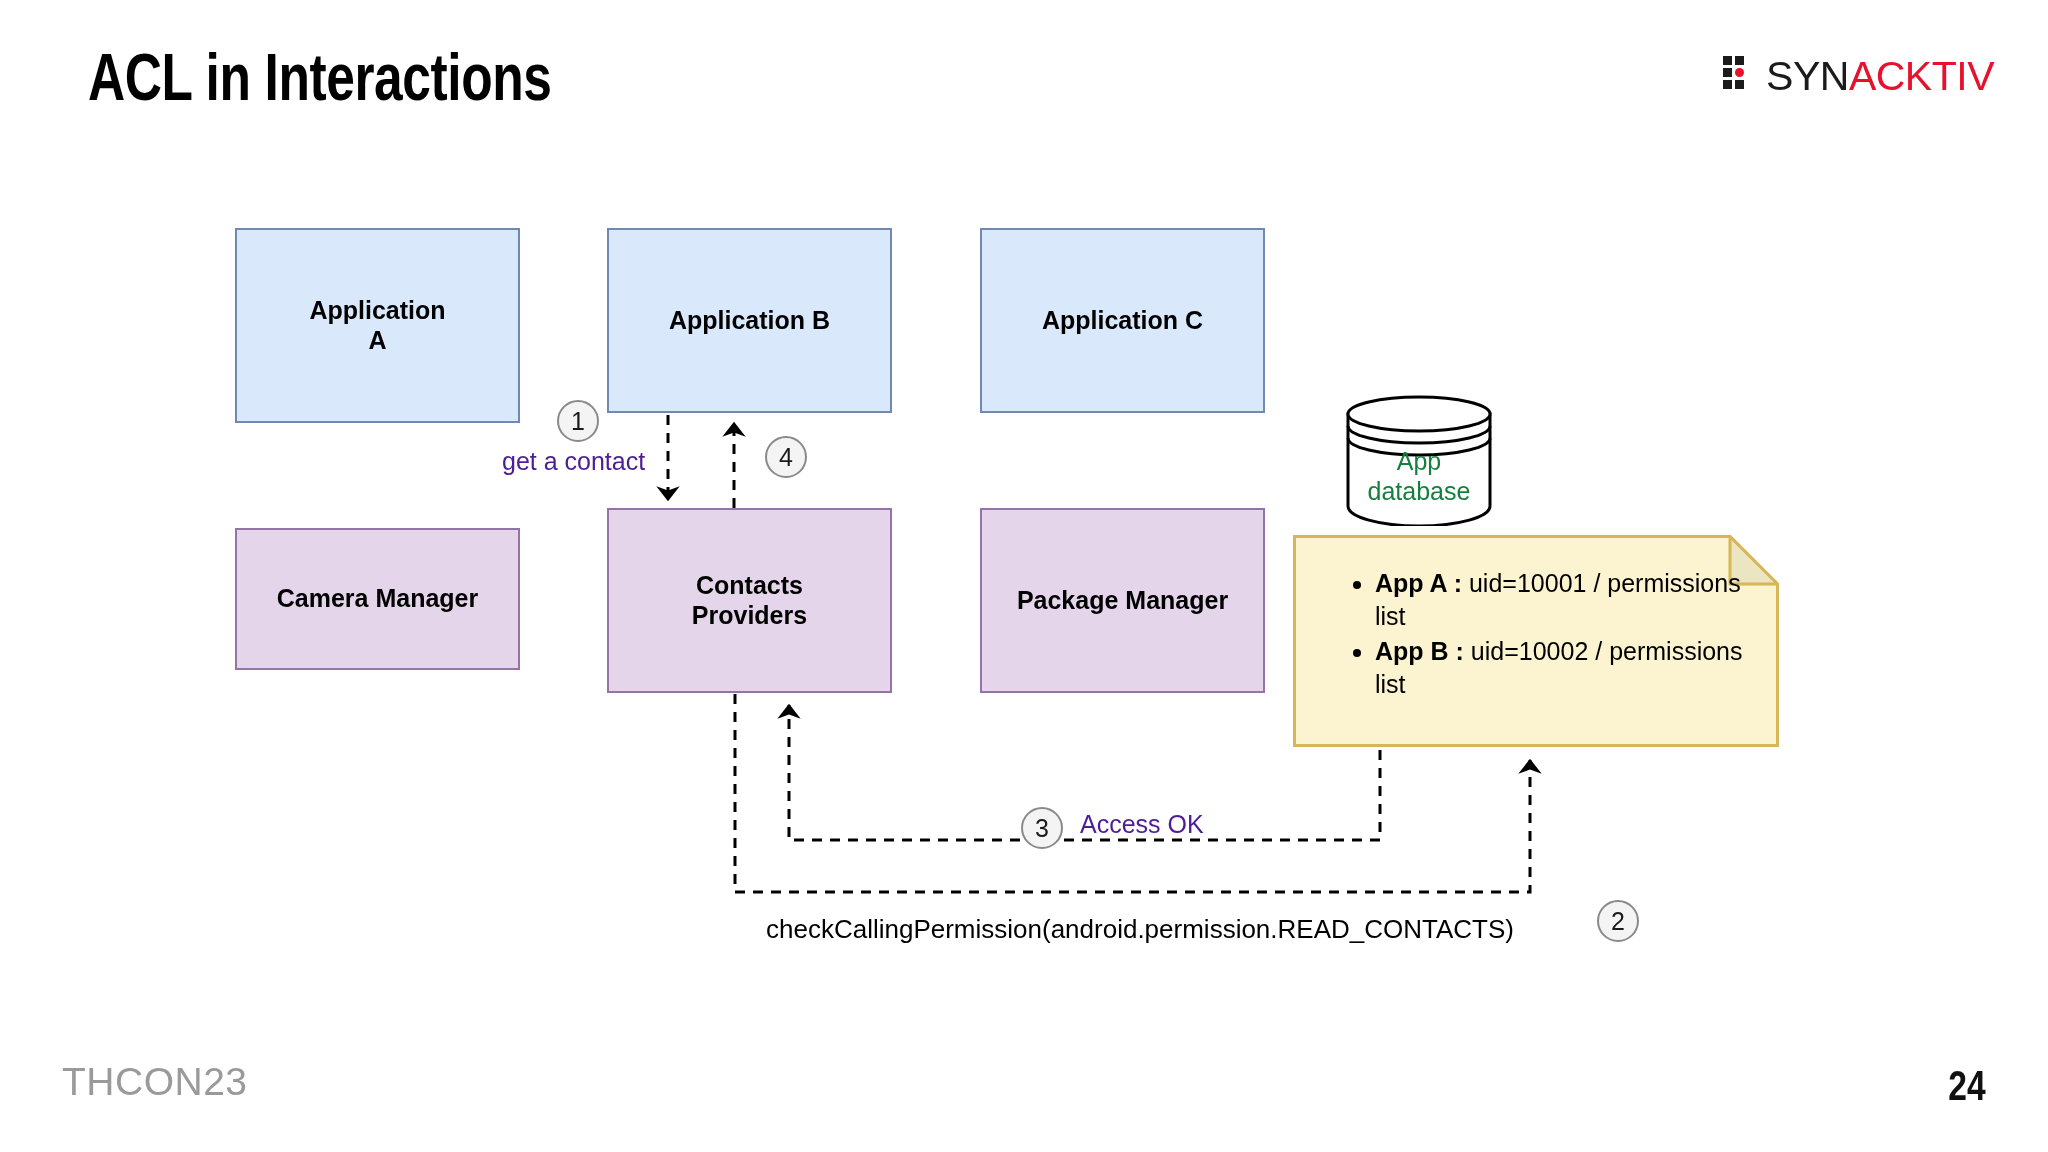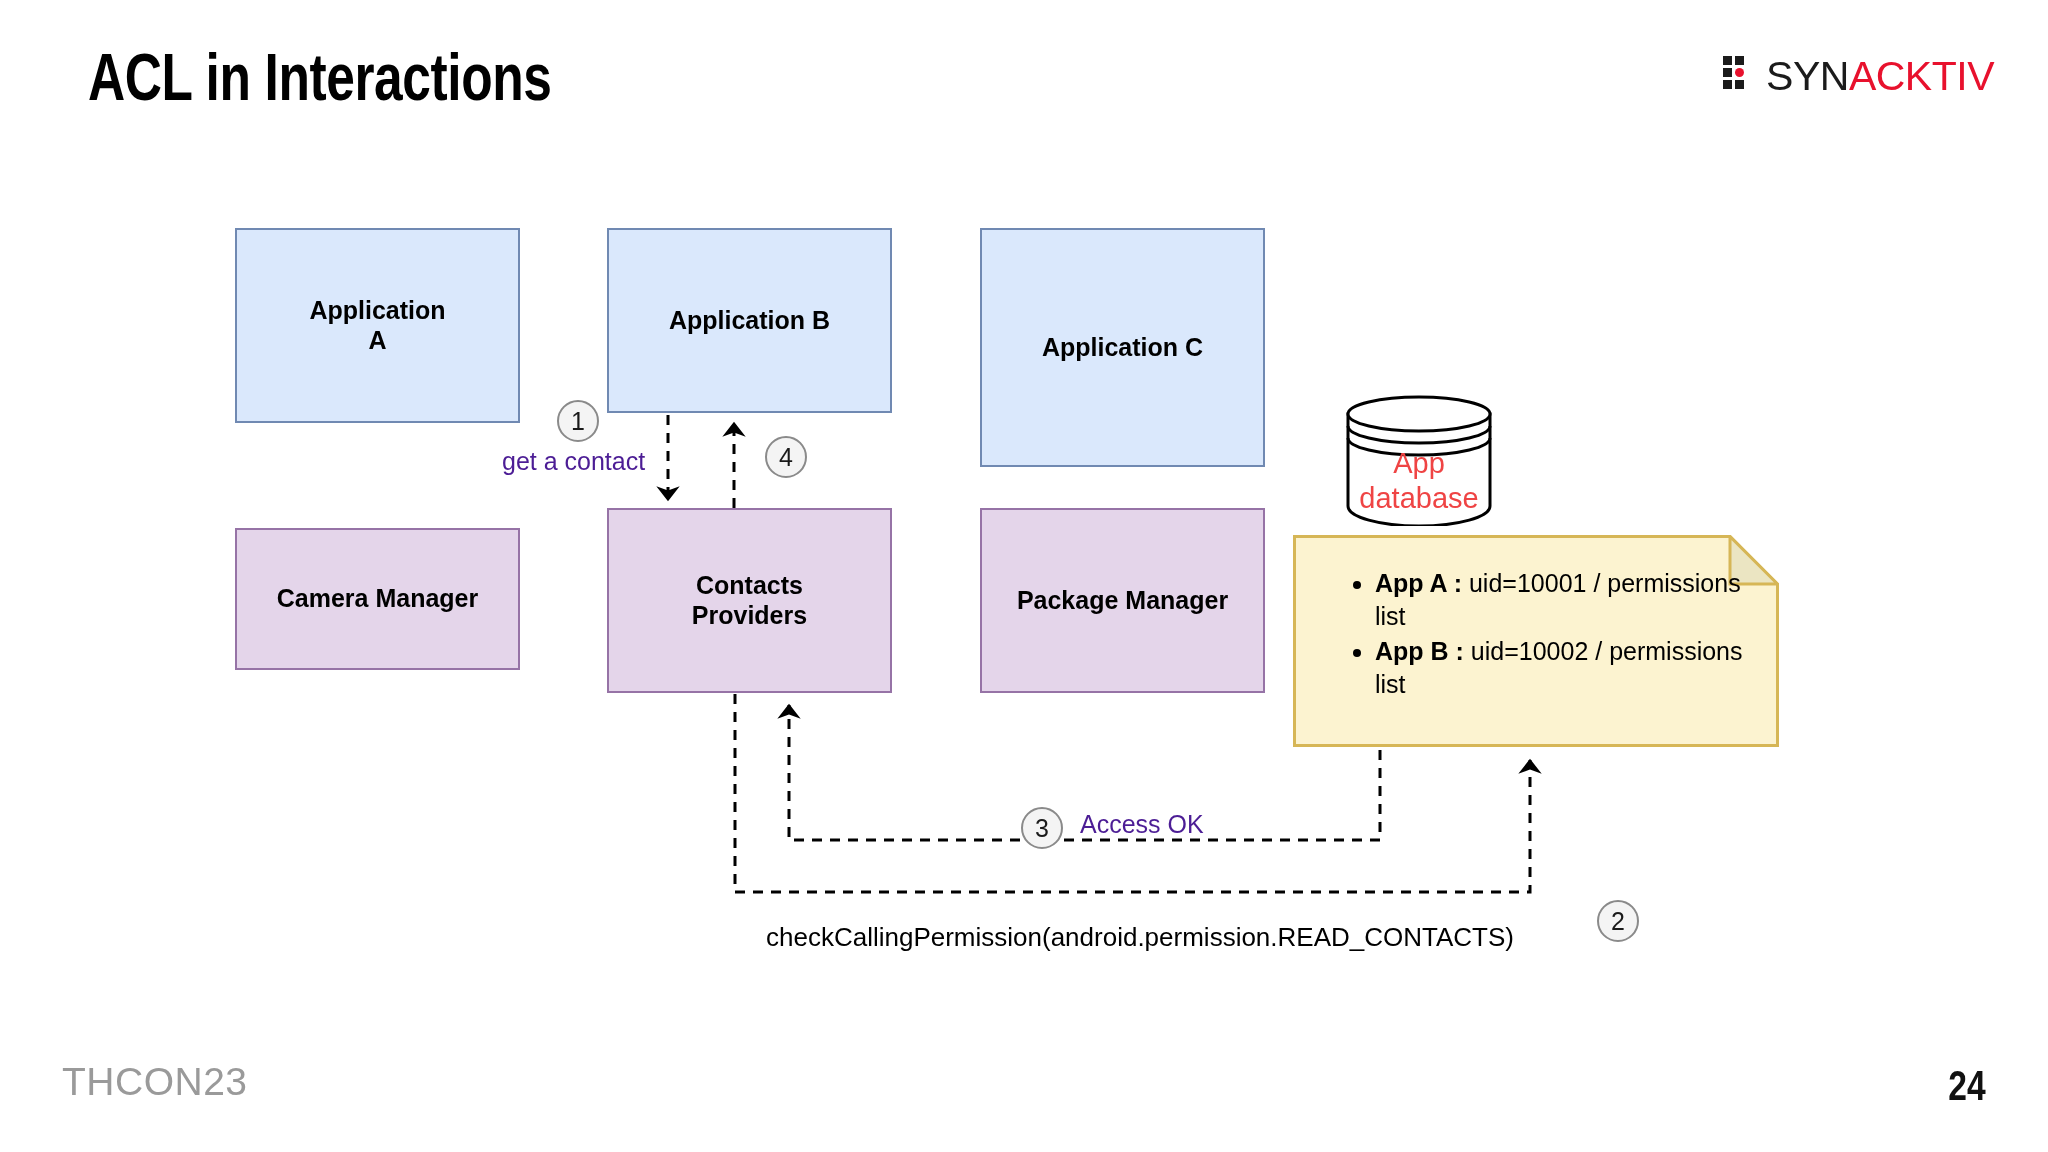--- a/index.html
+++ b/index.html
@@ -107,23 +107,23 @@
     top: 394px;
     width: 148px;
     height: 132px;
   }
   #app-database .db-label {
     position: absolute;
     left: 0;
     top: 52px;
     width: 148px;
     text-align: center;
-    font-size: 29px;
+    font-size: 25px;
     line-height: 1.2;
-    color: #ef4444;
+    color: #15803d;
     white-space: pre-line;
     z-index: 2;
   }
 
   
   #permissions-note {
     position: absolute;
     left: 1293px;
     top: 535px;
     width: 486px;
@@ -172,21 +172,20 @@
   }
   #bottom-annotation {
     position: absolute;
     left: 640px;
     top: 912px;
     width: 1000px;
     text-align: center;
     font-size: 26px;
     line-height: 1.32;
     color: #000;
-    margin-top: 8px;
   }
 
   
   #footer-event {
     position: absolute;
     left: 62px;
     bottom: 48px;
     font-size: 39px;
     color: #9a9a9a;
     letter-spacing: 0.5px;
@@ -237,21 +236,21 @@
     <line x1="734" y1="508" x2="734" y2="423" stroke="#000" stroke-width="3" stroke-dasharray="10 8" marker-end="url(#arrowhead)"></line>
 
     <path d="M 735 694 L 735 892 L 1530 892 L 1530 760" fill="none" stroke="#000" stroke-width="3" stroke-dasharray="10 8" marker-end="url(#arrowhead)"></path>
 
     <path d="M 1380 750 L 1380 840 L 789 840 L 789 705" fill="none" stroke="#000" stroke-width="3" stroke-dasharray="10 8" marker-end="url(#arrowhead)"></path>
   </svg>
 
   <div class="node app" style="left:235px;top:228px;width:285px;height:195px">Application
 A</div>
   <div class="node app" style="left:607px;top:228px;width:285px;height:185px">Application B</div>
-  <div class="node app" style="left:980px;top:228px;width:285px;height:239px">Application C</div>
+  <div class="node app" style="left:980px;top:228px;width:285px;height:185px">Application C</div>
 
   <div class="node service" style="left:235px;top:528px;width:285px;height:142px">Camera Manager</div>
   <div class="node service" style="left:607px;top:508px;width:285px;height:185px">Contacts
 Providers</div>
   <div class="node service" style="left:980px;top:508px;width:285px;height:185px">Package Manager</div>
 
   <div id="app-database">
     <svg width="148" height="132" style="position:absolute;left:0;top:0">
       <path d="M3 20 L3 112 A71 20 0 0 0 145 112 L145 20 Z" fill="#ffffff" stroke="#000" stroke-width="3"></path>
       <ellipse cx="74" cy="20" rx="71" ry="17" fill="#ffffff" stroke="#000" stroke-width="3"></ellipse>

